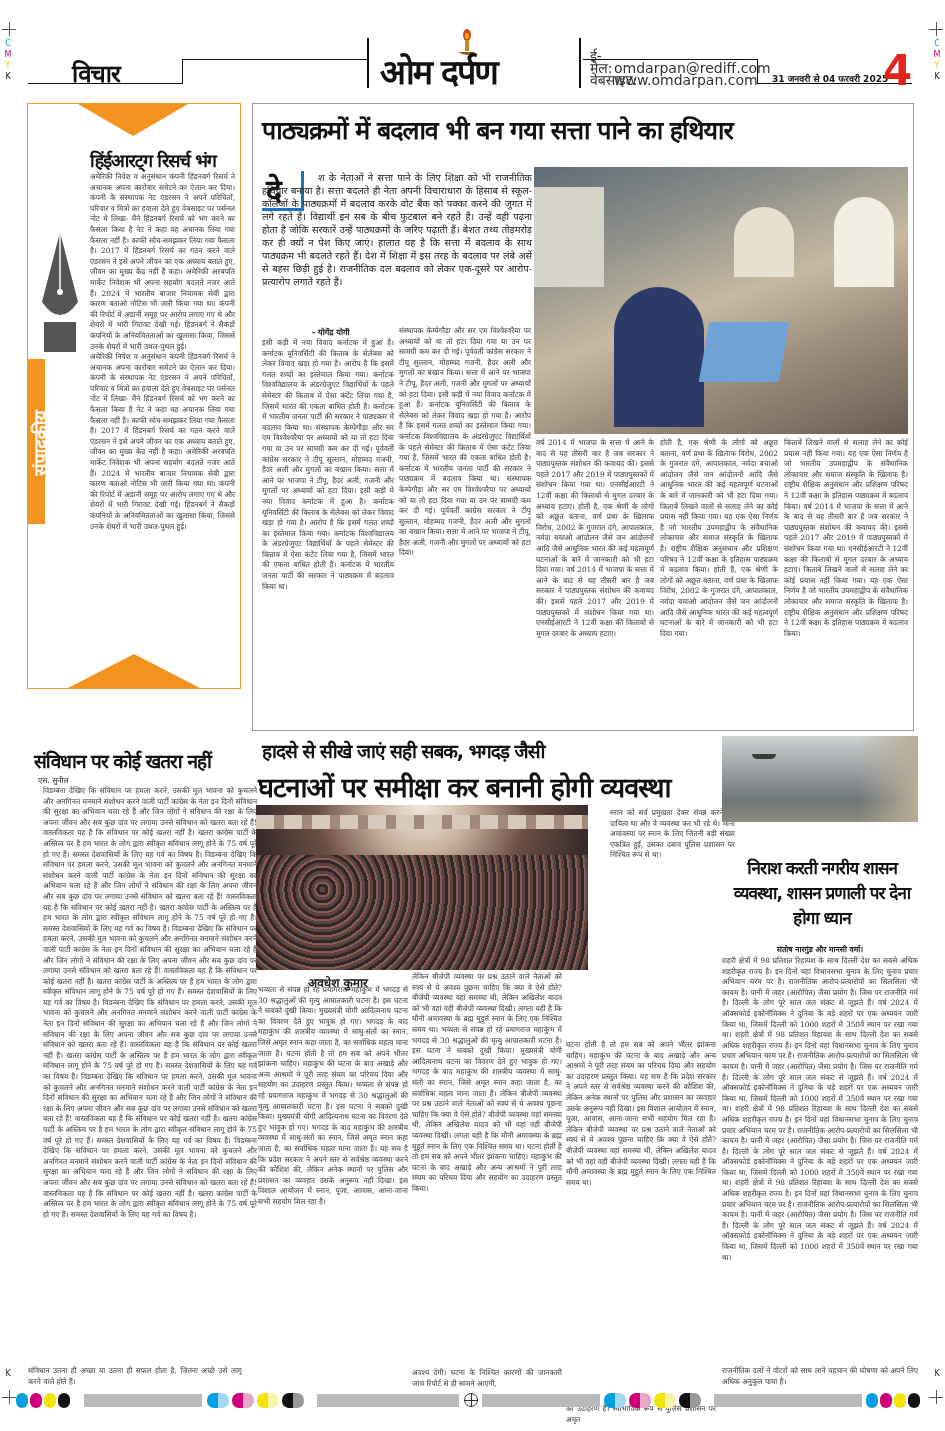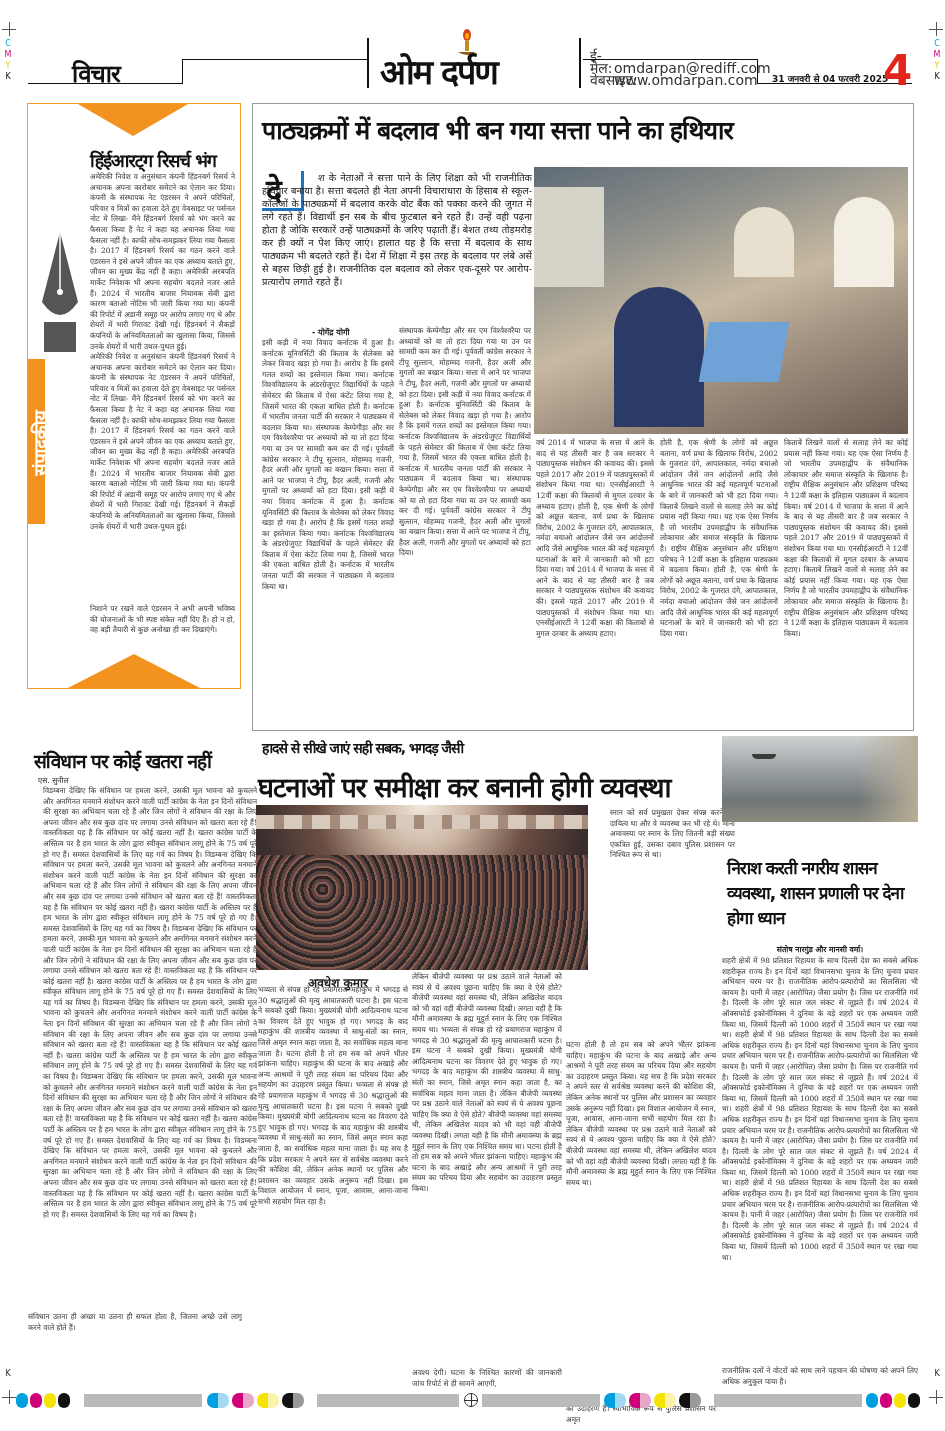--- a/index.html
+++ b/index.html
@@ -88,21 +88,20 @@
       <path d="M22 0 L40 70 Q22 96 4 70 Z" fill="#555"></path>
       <line x1="22" y1="0" x2="22" y2="58" stroke="#fff" stroke-width="1.5"></line>
       <circle cx="22" cy="60" r="3" fill="#fff"></circle>
       <rect x="6" y="90" width="32" height="30" fill="#555"></rect>
     </svg>
   </div>
   <div class="abs text" style="left:62px;top:68px;width:145px;height:430px">
     <span>अमेरिकी निवेश व अनुसंधान कंपनी हिंडनबर्ग रिसर्च ने अचानक अपना कारोबार समेटने का ऐलान कर दिया। कंपनी के संस्थापक नेट एंडरसन ने अपने परिचितों, परिवार व मित्रों का हवाला देते हुए वेबसाइट पर पर्सनल नोट में लिखा- मैंने हिंडनबर्ग रिसर्च को भंग करने का फैसला किया है नेट ने कहा यह अचानक लिया गया फैसला नहीं है। काफी सोच-समझकर लिया गया फैसला है। 2017 में हिंडनबर्ग रिसर्च का गठन करने वाले एंडरसन ने इसे अपने जीवन का एक अध्याय बताते हुए, जीवन का मुख्य केंद्र नहीं है कहा। अमेरिकी अरबपति मार्केट निवेशक भी अपना सहयोग बदलते नजर आते हैं। 2024 में भारतीय बाजार नियामक सेबी द्वारा कारण बताओ नोटिस भी जारी किया गया था। कंपनी की रिपोर्ट में अडानी समूह पर आरोप लगाए गए थे और शेयरों में भारी गिरावट देखी गई। हिंडनबर्ग ने सैकड़ों कंपनियों के अनियमितताओं का खुलासा किया, जिससे उनके शेयरों में भारी उथल-पुथल हुई।</span>
     <span class="filler">अमेरिकी निवेश व अनुसंधान कंपनी हिंडनबर्ग रिसर्च ने अचानक अपना कारोबार समेटने का ऐलान कर दिया। कंपनी के संस्थापक नेट एंडरसन ने अपने परिचितों, परिवार व मित्रों का हवाला देते हुए वेबसाइट पर पर्सनल नोट में लिखा- मैंने हिंडनबर्ग रिसर्च को भंग करने का फैसला किया है नेट ने कहा यह अचानक लिया गया फैसला नहीं है। काफी सोच-समझकर लिया गया फैसला है। 2017 में हिंडनबर्ग रिसर्च का गठन करने वाले एंडरसन ने इसे अपने जीवन का एक अध्याय बताते हुए, जीवन का मुख्य केंद्र नहीं है कहा। अमेरिकी अरबपति मार्केट निवेशक भी अपना सहयोग बदलते नजर आते हैं। 2024 में भारतीय बाजार नियामक सेबी द्वारा कारण बताओ नोटिस भी जारी किया गया था। कंपनी की रिपोर्ट में अडानी समूह पर आरोप लगाए गए थे और शेयरों में भारी गिरावट देखी गई। हिंडनबर्ग ने सैकड़ों कंपनियों के अनियमितताओं का खुलासा किया, जिससे उनके शेयरों में भारी उथल-पुथल हुई।</span>
   </div>
-  <div class="abs text" style="left:62px;top:500px;width:145px;height:45px">निशाने पर रखने वाले एंडरसन ने अभी अपनी भविष्य की योजनाओं के भी स्पष्ट संकेत नहीं दिए हैं। हो न हो, वह बड़ी तैयारी से कुछ अनोखा ही कर दिखाएंगे।</div>
   <div class="abs" style="left:40px;bottom:0;width:0;height:0;border-left:66px solid transparent;border-right:66px solid transparent;border-bottom:34px solid #f3931f"></div>
 </div>
 
 <div class="abs" style="left:252px;top:103px;width:662px;height:628px;border:1.5px solid #999"></div>
 <div class="abs h-big" style="left:262px;top:112px;font-size:25px;white-space:nowrap">पाठ्यक्रमों में बदलाव भी बन गया सत्ता पाने का हथियार</div>
 <div class="abs" style="left:262px;top:171px;width:42px;height:40px;border-right:3px solid #1e73be;border-bottom:3px solid #1e73be">
   <span style="font-size:30px;font-weight:bold;color:#111;position:absolute;left:4px;top:-2px">दे</span>
 </div>
 <div class="abs" style="left:262px;top:171px;width:270px;font-family:'DejaVu Serif',serif;font-size:9.6px;line-height:13px;color:#222;text-indent:56px;text-align:justify">श के नेताओं ने सत्ता पाने के लिए शिक्षा को भी राजनीतिक हथियार बनाया है। सत्ता बदलते ही नेता अपनी विचाराधारा के हिसाब से स्कूल-कॉलेजों के पाठ्यक्रमों में बदलाव करके वोट बैंक को पक्का करने की जुगत में लगे रहते हैं। विद्यार्थी इन सब के बीच फुटबाल बने रहते हैं। उन्हें वही पढ़ना होता है जोकि सरकारें उन्हें पाठ्यक्रमों के जरिए पढ़ाती हैं। बेशत तथ्य तोड़मरोड़ कर ही क्यों न पेश किए जाएं। हालात यह है कि सत्ता में बदलाव के साथ पाठ्यक्रम भी बदलते रहते हैं। देश में शिक्षा में इस तरह के बदलाव पर लंबे अर्से से बहस छिड़ी हुई है। राजनीतिक दल बदलाव को लेकर एक-दूसरे पर आरोप-प्रत्यारोप लगाते रहते हैं।</div>
 <div class="photo" style="left:534px;top:167px;width:374px;height:267px;background:linear-gradient(160deg,#5e6b76 0%,#8d8f8a 25%,#c7b9a1 50%,#9e8f7e 70%,#6a5c52 100%)">
@@ -122,42 +121,42 @@
 <div class="abs h-big" style="left:34px;top:748px;font-size:19px;white-space:nowrap">संविधान पर कोई खतरा नहीं</div>
 <div class="abs" style="left:38px;top:775px;font-size:7.6px">एस. सुनील</div>
 <div class="abs text" style="left:43px;top:786px;width:214px;height:580px">
   <span>विडम्बना देखिए कि संविधान पर हमला करने, उसकी मूल भावना को कुचलने और अनगिनत मनमाने संशोधन करने वाली पार्टी कांग्रेस के नेता इन दिनों संविधान की सुरक्षा का अभियान चला रहे हैं और जिन लोगों ने संविधान की रक्षा के लिए अपना जीवन और सब कुछ दांव पर लगाया उनसे संविधान को खतरा बता रहे हैं! वास्तविकता यह है कि संविधान पर कोई खतरा नहीं है। खतरा कांग्रेस पार्टी के अस्तित्व पर है हम भारत के लोग द्वारा स्वीकृत संविधान लागू होने के 75 वर्ष पूरे हो गए हैं। समस्त देशवासियों के लिए यह गर्व का विषय है।</span>
   <span>विडम्बना देखिए कि संविधान पर हमला करने, उसकी मूल भावना को कुचलने और अनगिनत मनमाने संशोधन करने वाली पार्टी कांग्रेस के नेता इन दिनों संविधान की सुरक्षा का अभियान चला रहे हैं और जिन लोगों ने संविधान की रक्षा के लिए अपना जीवन और सब कुछ दांव पर लगाया उनसे संविधान को खतरा बता रहे हैं! वास्तविकता यह है कि संविधान पर कोई खतरा नहीं है। खतरा कांग्रेस पार्टी के अस्तित्व पर है हम भारत के लोग द्वारा स्वीकृत संविधान लागू होने के 75 वर्ष पूरे हो गए हैं। समस्त देशवासियों के लिए यह गर्व का विषय है।</span>
   <span>विडम्बना देखिए कि संविधान पर हमला करने, उसकी मूल भावना को कुचलने और अनगिनत मनमाने संशोधन करने वाली पार्टी कांग्रेस के नेता इन दिनों संविधान की सुरक्षा का अभियान चला रहे हैं और जिन लोगों ने संविधान की रक्षा के लिए अपना जीवन और सब कुछ दांव पर लगाया उनसे संविधान को खतरा बता रहे हैं! वास्तविकता यह है कि संविधान पर कोई खतरा नहीं है। खतरा कांग्रेस पार्टी के अस्तित्व पर है हम भारत के लोग द्वारा स्वीकृत संविधान लागू होने के 75 वर्ष पूरे हो गए हैं। समस्त देशवासियों के लिए यह गर्व का विषय है।</span>
   <span>विडम्बना देखिए कि संविधान पर हमला करने, उसकी मूल भावना को कुचलने और अनगिनत मनमाने संशोधन करने वाली पार्टी कांग्रेस के नेता इन दिनों संविधान की सुरक्षा का अभियान चला रहे हैं और जिन लोगों ने संविधान की रक्षा के लिए अपना जीवन और सब कुछ दांव पर लगाया उनसे संविधान को खतरा बता रहे हैं! वास्तविकता यह है कि संविधान पर कोई खतरा नहीं है। खतरा कांग्रेस पार्टी के अस्तित्व पर है हम भारत के लोग द्वारा स्वीकृत संविधान लागू होने के 75 वर्ष पूरे हो गए हैं। समस्त देशवासियों के लिए यह गर्व का विषय है।</span>
   <span>विडम्बना देखिए कि संविधान पर हमला करने, उसकी मूल भावना को कुचलने और अनगिनत मनमाने संशोधन करने वाली पार्टी कांग्रेस के नेता इन दिनों संविधान की सुरक्षा का अभियान चला रहे हैं और जिन लोगों ने संविधान की रक्षा के लिए अपना जीवन और सब कुछ दांव पर लगाया उनसे संविधान को खतरा बता रहे हैं! वास्तविकता यह है कि संविधान पर कोई खतरा नहीं है। खतरा कांग्रेस पार्टी के अस्तित्व पर है हम भारत के लोग द्वारा स्वीकृत संविधान लागू होने के 75 वर्ष पूरे हो गए हैं। समस्त देशवासियों के लिए यह गर्व का विषय है।</span>
   <span>विडम्बना देखिए कि संविधान पर हमला करने, उसकी मूल भावना को कुचलने और अनगिनत मनमाने संशोधन करने वाली पार्टी कांग्रेस के नेता इन दिनों संविधान की सुरक्षा का अभियान चला रहे हैं और जिन लोगों ने संविधान की रक्षा के लिए अपना जीवन और सब कुछ दांव पर लगाया उनसे संविधान को खतरा बता रहे हैं! वास्तविकता यह है कि संविधान पर कोई खतरा नहीं है। खतरा कांग्रेस पार्टी के अस्तित्व पर है हम भारत के लोग द्वारा स्वीकृत संविधान लागू होने के 75 वर्ष पूरे हो गए हैं। समस्त देशवासियों के लिए यह गर्व का विषय है।</span>
 </div>
-<div class="abs text" style="left:28px;top:1312px;width:214px;height:22px">संविधान उतना ही अच्छा या उतना ही सफल होता है, जितना अच्छे उसे लागू करने वाले होते हैं।</div>
+<div class="abs text" style="left:28px;top:1366px;width:214px;height:22px">संविधान उतना ही अच्छा या उतना ही सफल होता है, जितना अच्छे उसे लागू करने वाले होते हैं।</div>
 
-<div class="abs h-big" style="left:262px;top:738px;font-size:14px;white-space:nowrap">हादसे से सीखे जाएं सही सबक, भगदड़ जैसी</div>
+<div class="abs h-big" style="left:262px;top:738px;font-size:19px;white-space:nowrap">हादसे से सीखे जाएं सही सबक, भगदड़ जैसी</div>
 <div class="abs h-big" style="left:258px;top:768px;font-size:27px;white-space:nowrap">घटनाओं पर समीक्षा कर बनानी होगी व्यवस्था</div>
 <div class="photo" style="left:256px;top:805px;width:332px;height:165px;background:radial-gradient(ellipse at 50% 0%,#f1e8dc 0%,#c9b3a0 20%,#6b4e43 45%,#3a2d2d 70%,#2a2224 100%)">
   <div style="position:absolute;left:0;top:10px;right:0;height:14px;background:repeating-linear-gradient(90deg,#d7c9bb 0 18px,#a38a7a 18px 28px)"></div>
   <div style="position:absolute;left:0;top:50px;right:0;bottom:0;background:repeating-radial-gradient(circle at 20% 30%,#5b4341 0 3px,#2d2728 3px 6px,#8a5b4e 6px 8px)"></div>
 </div>
 <div class="abs text" style="left:610px;top:808px;width:125px;height:230px">स्नान को सर्व प्रमुखता देकर संपन्न करने का दायित्व था और वे व्यवस्था कर भी रहे थे। मौनी अमावस्या पर स्नान के लिए जितनी बड़ी संख्या एकत्रित हुई, उसका दबाव पुलिस प्रशासन पर निश्चित रूप से था।</div>
 <div class="abs" style="left:308px;top:974px;font-size:12px;font-weight:bold">अवधेश कुमार</div>
 <div class="abs text" style="left:258px;top:985px;width:150px;height:383px"><span>भव्यता से संपन्न हो रहे प्रयागराज महाकुंभ में भगदड़ से 30 श्रद्धालुओं की मृत्यु आघातकारी घटना है। इस घटना ने सबको दुखी किया। मुख्यमंत्री योगी आदित्यनाथ घटना का विवरण देते हुए भावुक हो गए। भगदड़ के बाद महाकुंभ की शास्त्रीय व्यवस्था में साधु-संतों का स्नान, जिसे अमृत स्नान कहा जाता है, का सर्वाधिक महत्व माना जाता है।</span> <span>घटना होती है तो हम सब को अपने भीतर झांकना चाहिए। महाकुंभ की घटना के बाद अखाड़े और अन्य आश्रमों ने पूरी तरह संयम का परिचय दिया और सहयोग का उदाहरण प्रस्तुत किया।</span> <span>भव्यता से संपन्न हो रहे प्रयागराज महाकुंभ में भगदड़ से 30 श्रद्धालुओं की मृत्यु आघातकारी घटना है। इस घटना ने सबको दुखी किया। मुख्यमंत्री योगी आदित्यनाथ घटना का विवरण देते हुए भावुक हो गए। भगदड़ के बाद महाकुंभ की शास्त्रीय व्यवस्था में साधु-संतों का स्नान, जिसे अमृत स्नान कहा जाता है, का सर्वाधिक महत्व माना जाता है।</span> <span>यह सच है कि प्रदेश सरकार ने अपने स्तर से सर्वश्रेष्ठ व्यवस्था करने की कोशिश की, लेकिन अनेक स्थानों पर पुलिस और प्रशासन का व्यवहार उसके अनुरूप नहीं दिखा। इस विशाल आयोजन में स्नान, पूजा, आवास, आना-जाना सभी सहयोग मिल रहा है।</span></div>
 <div class="abs text" style="left:412px;top:972px;width:150px;height:396px"><span>लेकिन बीजेपी व्यवस्था पर प्रश्न उठाने वाले नेताओं को स्वयं से ये अवश्य पूछना चाहिए कि क्या वे ऐसे होते? बीजेपी व्यवस्था वहां समस्या थी, लेकिन अखिलेश यादव को भी वहां वही बीजेपी व्यवस्था दिखी। लगता यही है कि मौनी अमावस्या के ब्रह्म मुहूर्त स्नान के लिए एक निश्चित समय था।</span> <span>भव्यता से संपन्न हो रहे प्रयागराज महाकुंभ में भगदड़ से 30 श्रद्धालुओं की मृत्यु आघातकारी घटना है। इस घटना ने सबको दुखी किया। मुख्यमंत्री योगी आदित्यनाथ घटना का विवरण देते हुए भावुक हो गए। भगदड़ के बाद महाकुंभ की शास्त्रीय व्यवस्था में साधु-संतों का स्नान, जिसे अमृत स्नान कहा जाता है, का सर्वाधिक महत्व माना जाता है।</span> <span>लेकिन बीजेपी व्यवस्था पर प्रश्न उठाने वाले नेताओं को स्वयं से ये अवश्य पूछना चाहिए कि क्या वे ऐसे होते? बीजेपी व्यवस्था वहां समस्या थी, लेकिन अखिलेश यादव को भी वहां वही बीजेपी व्यवस्था दिखी। लगता यही है कि मौनी अमावस्या के ब्रह्म मुहूर्त स्नान के लिए एक निश्चित समय था।</span> <span>घटना होती है तो हम सब को अपने भीतर झांकना चाहिए। महाकुंभ की घटना के बाद अखाड़े और अन्य आश्रमों ने पूरी तरह संयम का परिचय दिया और सहयोग का उदाहरण प्रस्तुत किया।</span></div>
 <div class="abs text" style="left:566px;top:1040px;width:150px;height:328px"><span>घटना होती है तो हम सब को अपने भीतर झांकना चाहिए। महाकुंभ की घटना के बाद अखाड़े और अन्य आश्रमों ने पूरी तरह संयम का परिचय दिया और सहयोग का उदाहरण प्रस्तुत किया।</span> <span>यह सच है कि प्रदेश सरकार ने अपने स्तर से सर्वश्रेष्ठ व्यवस्था करने की कोशिश की, लेकिन अनेक स्थानों पर पुलिस और प्रशासन का व्यवहार उसके अनुरूप नहीं दिखा। इस विशाल आयोजन में स्नान, पूजा, आवास, आना-जाना सभी सहयोग मिल रहा है।</span> <span>लेकिन बीजेपी व्यवस्था पर प्रश्न उठाने वाले नेताओं को स्वयं से ये अवश्य पूछना चाहिए कि क्या वे ऐसे होते? बीजेपी व्यवस्था वहां समस्या थी, लेकिन अखिलेश यादव को भी वहां वही बीजेपी व्यवस्था दिखी। लगता यही है कि मौनी अमावस्या के ब्रह्म मुहूर्त स्नान के लिए एक निश्चित समय था।</span></div>
 <div class="abs text" style="left:566px;top:808px;width:0;height:0"></div>
 <div class="abs text" style="left:412px;top:1368px;width:150px;height:22px">अवश्य देगी। घटना के निश्चित कारणों की जानकारी जांच रिपोर्ट से ही सामने आएगी,</div>
 <div class="abs text" style="left:566px;top:1404px;width:150px;height:22px">का उदाहरण है। स्वाभाविक रूप से पुलिस प्रशासन पर अमृत</div>
 
 <div class="photo" style="left:722px;top:736px;width:196px;height:86px;background:linear-gradient(180deg,#cfd2d3 0%,#9aa0a2 40%,#6f7678 75%,#8c8a7e 100%)">
   <div style="position:absolute;left:30px;top:18px;width:24px;height:5px;background:#3a3a3a;border-radius:0 0 6px 6px"></div>
   <div style="position:absolute;right:0;top:0;width:60px;bottom:0;background:linear-gradient(90deg,transparent,#b7ad97)"></div>
 </div>
-<div class="abs h-big" style="left:727px;top:856px;width:190px;font-size:17px;line-height:25px;">निराश करती नगरीय शासन व्यवस्था, शासन प्रणाली पर देना होगा ध्यान</div>
+<div class="abs h-big" style="left:727px;top:856px;width:190px;font-size:17px;line-height:25px;text-align:center">निराश करती नगरीय शासन व्यवस्था, शासन प्रणाली पर देना होगा ध्यान</div>
 <div class="abs" style="left:722px;top:944px;width:196px;text-align:center;font-size:7.6px;font-weight:bold">संतोष नारगुंड और मानसी वर्मा।</div>
 <div class="abs text" style="left:722px;top:956px;width:196px;height:410px">
   <span>शहरी क्षेत्रों में 98 प्रतिशत रिहायश के साथ दिल्ली देश का सबसे अधिक शहरीकृत राज्य है। इन दिनों यहां विधानसभा चुनाव के लिए चुनाव प्रचार अभियान चरम पर है। राजनीतिक आरोप-प्रत्यारोपों का सिलसिला भी कायम है। पानी में जहर (आरोपित) जैसा प्रयोग है। जिस पर राजनीति गर्म है। दिल्ली के लोग पूरे साल जल संकट से जूझते हैं। वर्ष 2024 में ऑक्सफोर्ड इकोनॉमिक्स ने दुनिया के बड़े शहरों पर एक अध्ययन जारी किया था, जिसमें दिल्ली को 1000 शहरों में 350वें स्थान पर रखा गया था।</span>
   <span>शहरी क्षेत्रों में 98 प्रतिशत रिहायश के साथ दिल्ली देश का सबसे अधिक शहरीकृत राज्य है। इन दिनों यहां विधानसभा चुनाव के लिए चुनाव प्रचार अभियान चरम पर है। राजनीतिक आरोप-प्रत्यारोपों का सिलसिला भी कायम है। पानी में जहर (आरोपित) जैसा प्रयोग है। जिस पर राजनीति गर्म है। दिल्ली के लोग पूरे साल जल संकट से जूझते हैं। वर्ष 2024 में ऑक्सफोर्ड इकोनॉमिक्स ने दुनिया के बड़े शहरों पर एक अध्ययन जारी किया था, जिसमें दिल्ली को 1000 शहरों में 350वें स्थान पर रखा गया था।</span>
   <span>शहरी क्षेत्रों में 98 प्रतिशत रिहायश के साथ दिल्ली देश का सबसे अधिक शहरीकृत राज्य है। इन दिनों यहां विधानसभा चुनाव के लिए चुनाव प्रचार अभियान चरम पर है। राजनीतिक आरोप-प्रत्यारोपों का सिलसिला भी कायम है। पानी में जहर (आरोपित) जैसा प्रयोग है। जिस पर राजनीति गर्म है। दिल्ली के लोग पूरे साल जल संकट से जूझते हैं। वर्ष 2024 में ऑक्सफोर्ड इकोनॉमिक्स ने दुनिया के बड़े शहरों पर एक अध्ययन जारी किया था, जिसमें दिल्ली को 1000 शहरों में 350वें स्थान पर रखा गया था।</span>
   <span>शहरी क्षेत्रों में 98 प्रतिशत रिहायश के साथ दिल्ली देश का सबसे अधिक शहरीकृत राज्य है। इन दिनों यहां विधानसभा चुनाव के लिए चुनाव प्रचार अभियान चरम पर है। राजनीतिक आरोप-प्रत्यारोपों का सिलसिला भी कायम है। पानी में जहर (आरोपित) जैसा प्रयोग है। जिस पर राजनीति गर्म है। दिल्ली के लोग पूरे साल जल संकट से जूझते हैं। वर्ष 2024 में ऑक्सफोर्ड इकोनॉमिक्स ने दुनिया के बड़े शहरों पर एक अध्ययन जारी किया था, जिसमें दिल्ली को 1000 शहरों में 350वें स्थान पर रखा गया था।</span>
 </div>
 <div class="abs text" style="left:722px;top:1366px;width:196px;height:22px">राजनीतिक दलों ने वोटरों को साथ लाने पहचान की घोषणा को अपने लिए अधिक अनुकूल पाया है।</div>
 
 <div>

